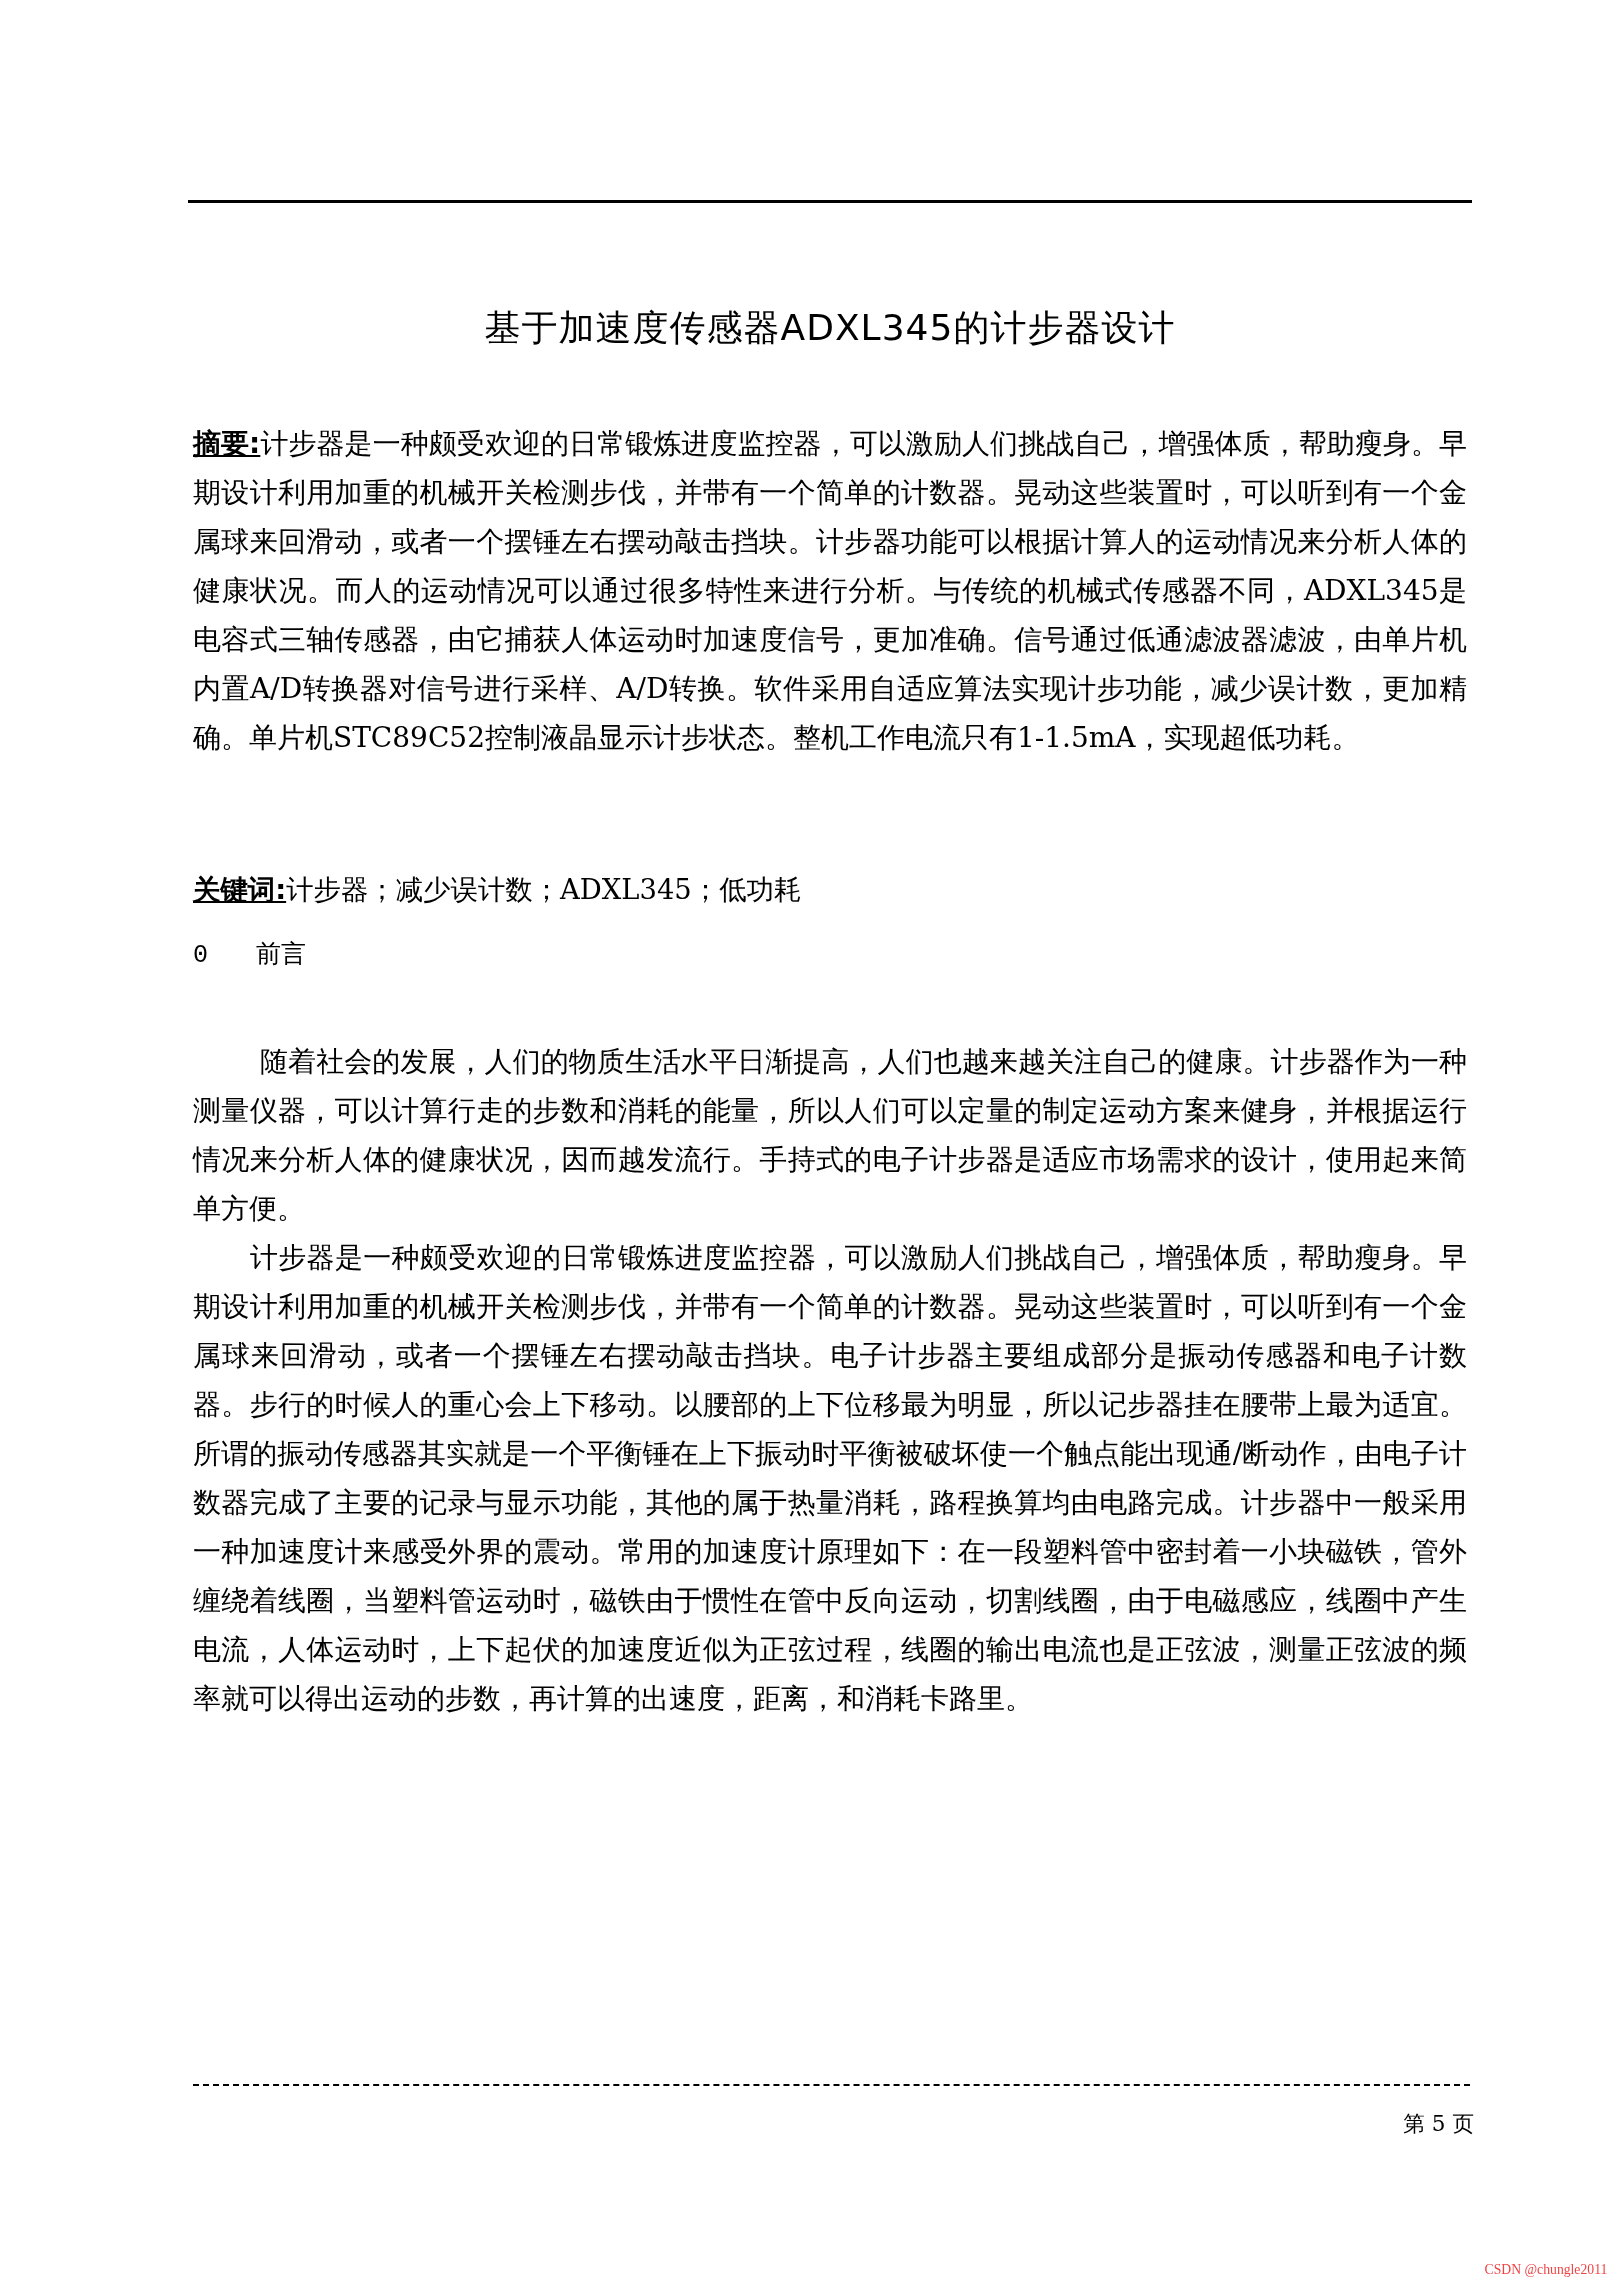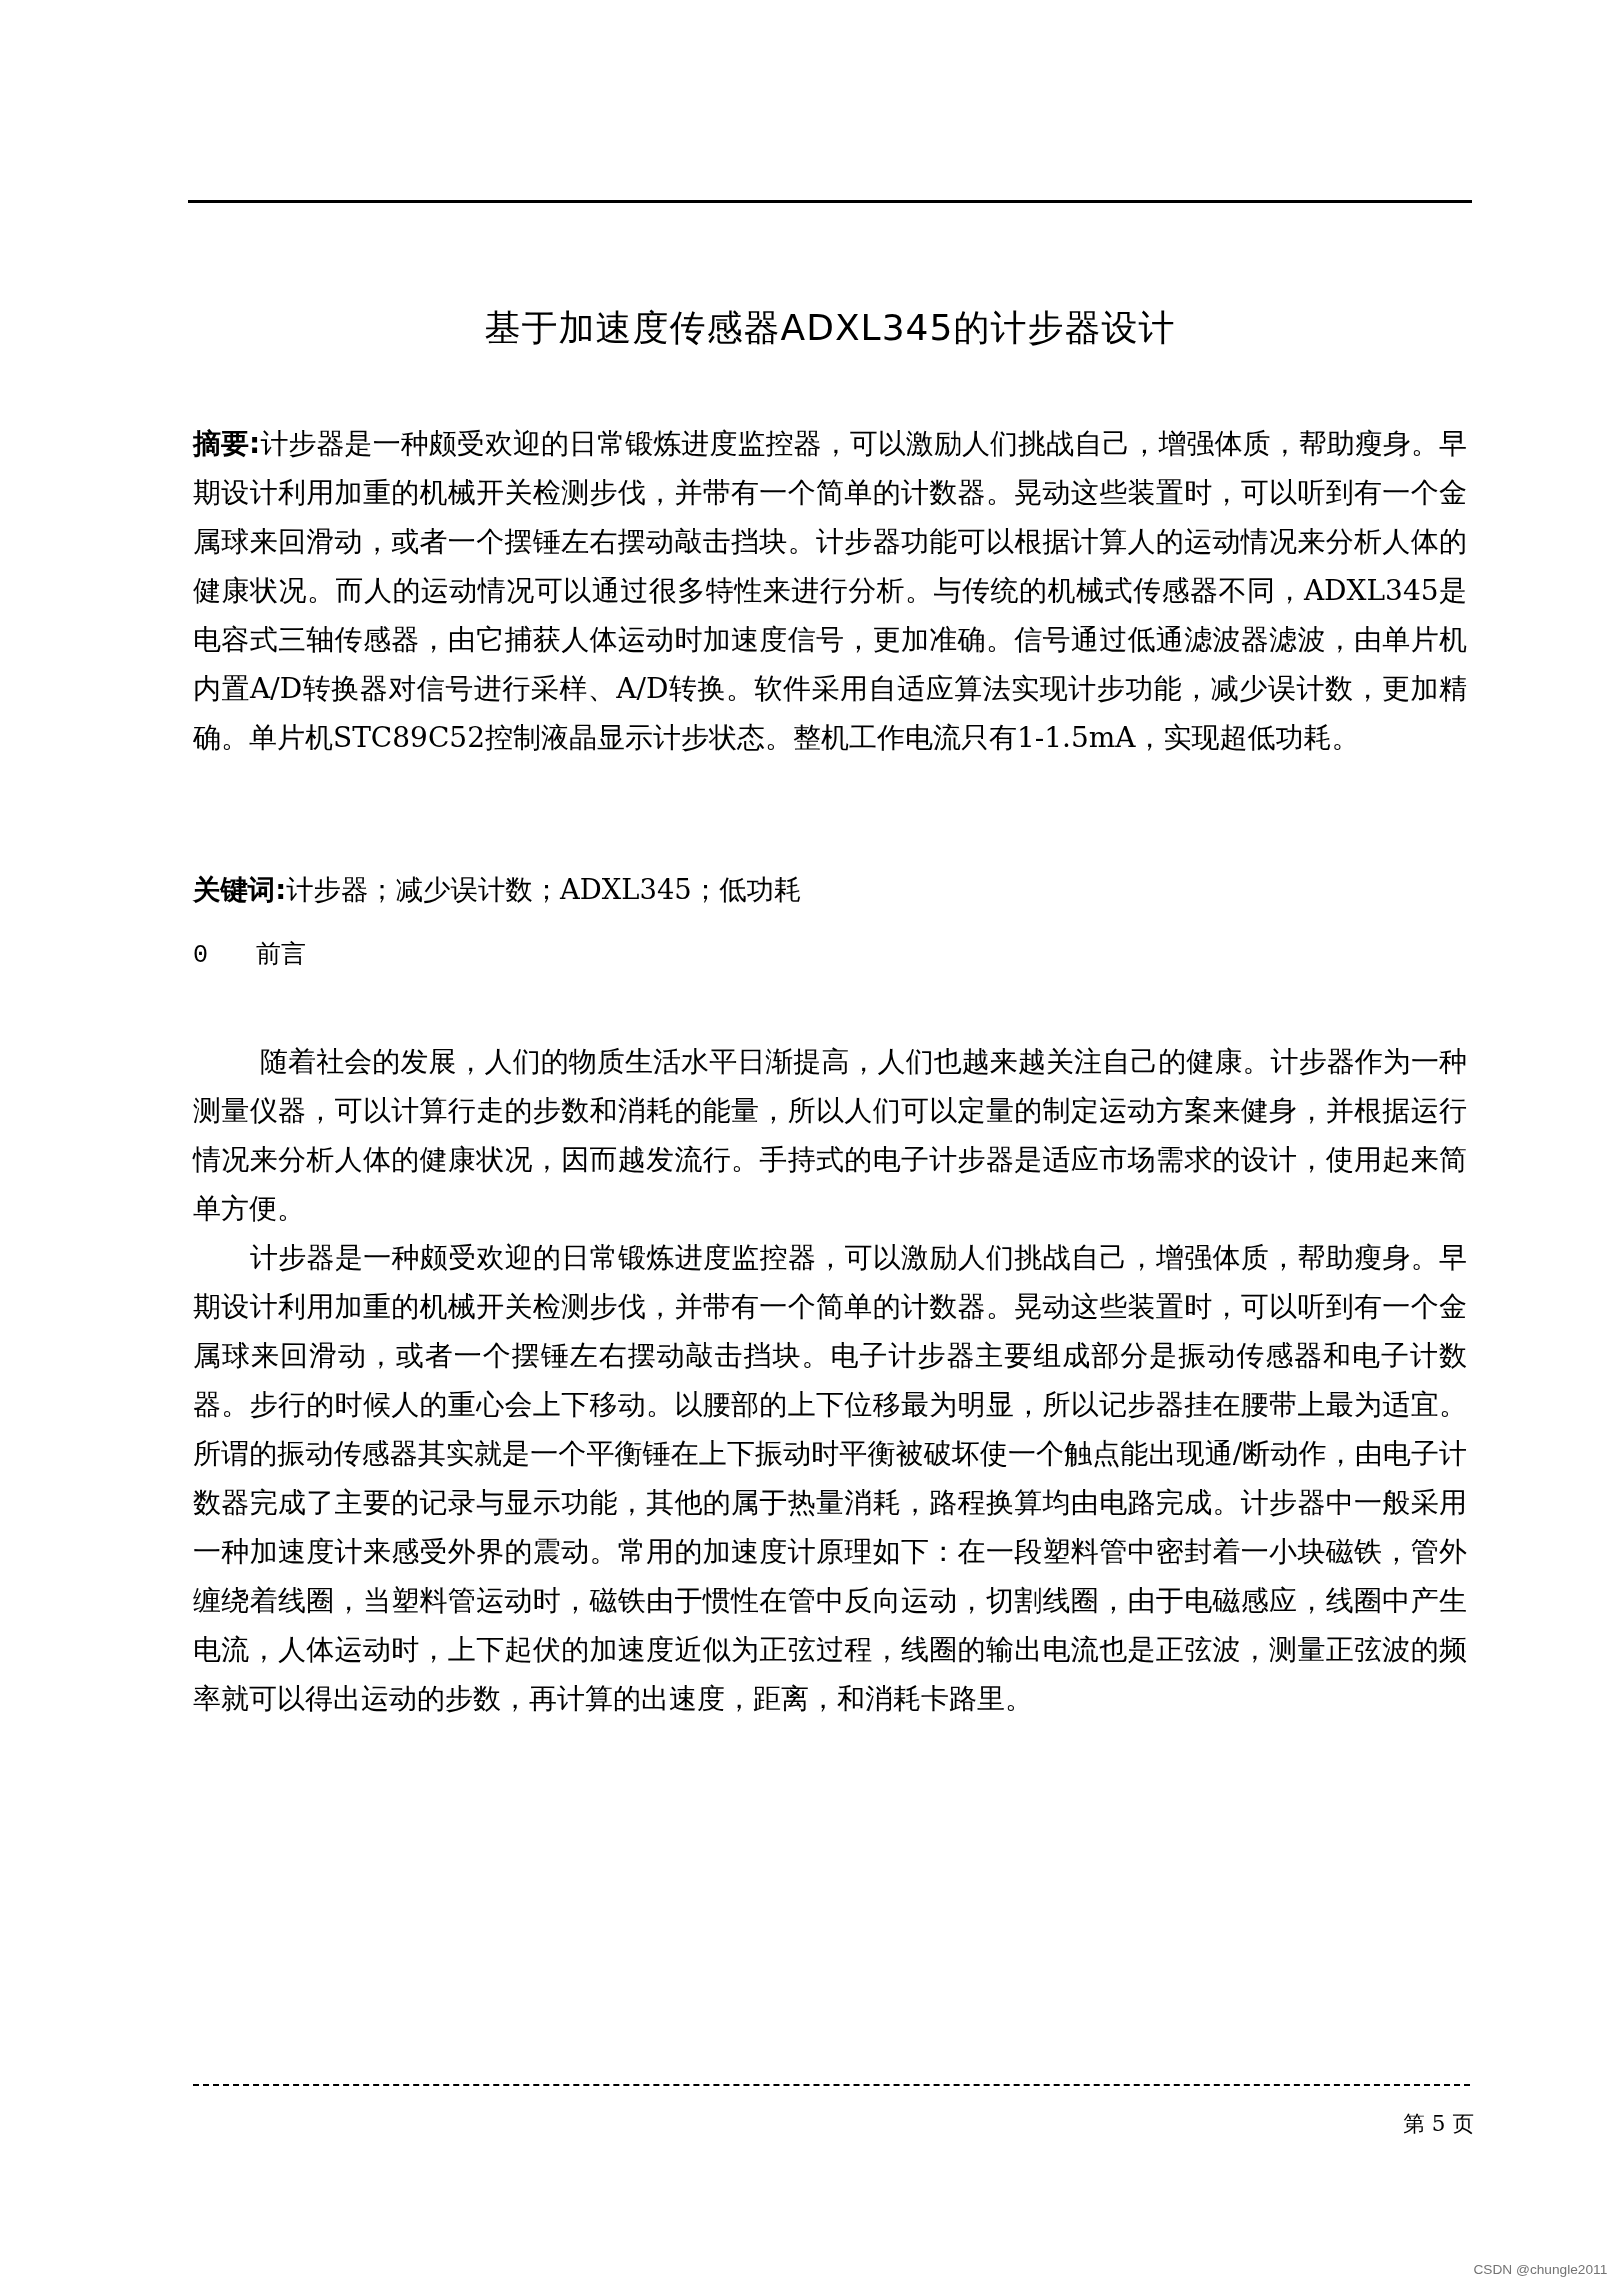--- a/index.html
+++ b/index.html
@@ -14,21 +14,21 @@
     position: absolute; left: 188px; top: 274px; width: 1284px; text-align: center;
     font-family: "DejaVu Sans", "Liberation Sans", sans-serif;
     font-size: 36px; line-height: 59px; letter-spacing: 1px; font-weight: normal;
   }
   .body-block {
     position: absolute; left: 193px; width: 1274px;
     font-size: 28px; line-height: 49px; text-align: justify; text-justify: inter-character;
   }
   .abstract { top: 419px; }
   .label-bold {
-    font-family: "DejaVu Sans", "Liberation Sans", sans-serif; font-weight: bold;
+    font-family: "DejaVu Sans", "Liberation Sans", sans-serif; font-weight: bold; text-decoration: underline;
   }
   .keywords {
     position: absolute; left: 193px; top: 865px; width: 1274px;
     font-size: 27.4px; line-height: 49px;
   }
   .section-heading {
     position: absolute; left: 193px; top: 931px;
     font-family: Liberation Mono, monospace;
     font-size: 25px; line-height: 49px;
   }
@@ -40,22 +40,22 @@
   .bottom-rule {
     position: absolute; left: 193px; top: 2084px; width: 1277px; height: 0;
     border-top: 2.9px dashed #000;
   }
   .page-number {
     position: absolute; right: 147px; top: 2109px;
     font-size: 21.6px; line-height: 29px;
   }
   .watermark {
     position: absolute; right: 13.7px; top: 2262px;
-    font-family: Liberation Sans, sans-serif;
-    font-size: 13.7px; color: #737373;
+    font-family: Liberation Serif, serif;
+    font-size: 13.7px; color: #ef4444;
   }
 </style>
 </head>
 <body>
 
 <div class="top-rule"></div>
 
 <h1 class="title">基于加速度传感器ADXL345的计步器设计</h1>
 
 <div class="body-block abstract">

